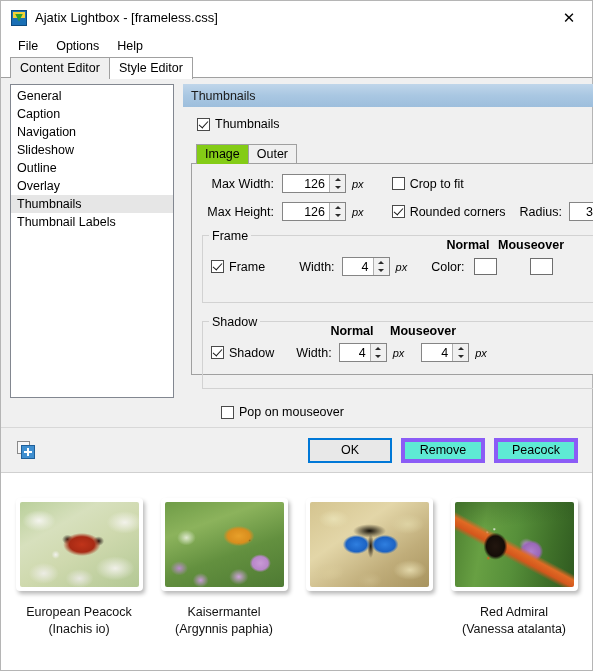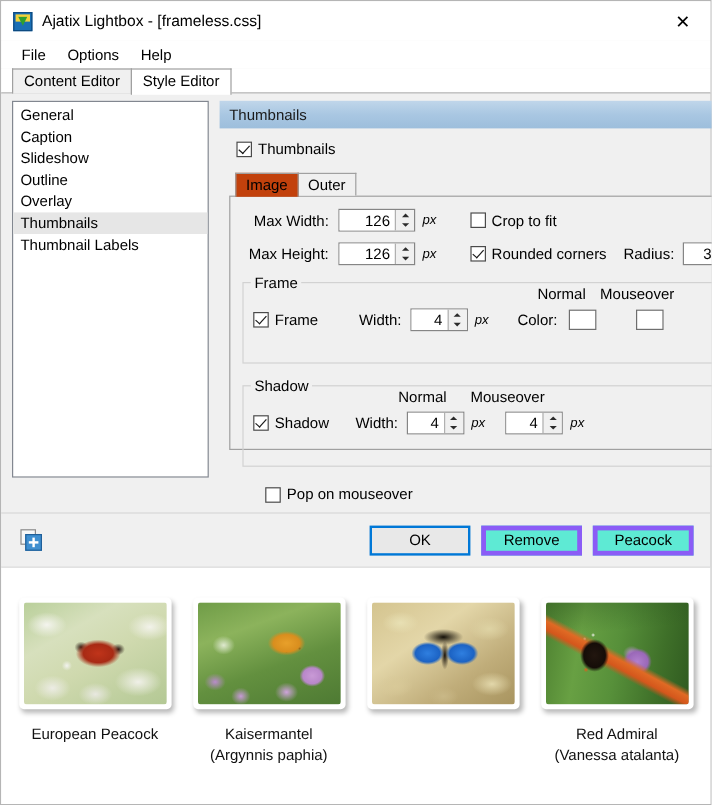--- a/index.html
+++ b/index.html
@@ -224,21 +224,21 @@
     background: #f0f0f0;
     padding: 2px 8px;
     font-size: 12.5px;
     line-height: 14px;
     margin-right: -1px;
     cursor: pointer;
     position: relative;
     z-index: 1;
   }
   .itab.active {
-    background: #c2410c;
+    background: #84cc16;
     z-index: 3;
     margin-bottom: -1px;
     padding-bottom: 3px;
   }
   .inner-pane {
     border: 1px solid #a0a0a0;
     background: #f0f0f0;
     height: 212px;
     box-sizing: border-box;
     position: relative;
@@ -329,20 +329,21 @@
   .colswatch {
     width: 23px; height: 17px;
     border: 1px solid #6e6e6e;
     background: #ffffff;
     box-sizing: border-box;
     cursor: pointer;
   }
   .colhead {
     font-size: 12.5px;
     text-align: center;
+    font-weight: bold;
   }
 
   
   .footer {
     height: 44px;
     flex: none;
     position: relative;
     background: #f0f0f0;
     border-top: 1px solid #d8d8d8;
     display: flex;
@@ -527,20 +528,21 @@
   <div class="tabstrip">
     <div class="tab">Content Editor</div>
     <div class="tab active">Style Editor</div>
   </div>
 
   <div class="dialog-body">
 
     <div class="sidebar">
       <div class="side-item">General</div>
       <div class="side-item">Caption</div>
+      <div class="side-item">Navigation</div>
       <div class="side-item">Slideshow</div>
       <div class="side-item">Outline</div>
       <div class="side-item">Overlay</div>
       <div class="side-item selected">Thumbnails</div>
       <div class="side-item">Thumbnail Labels</div>
     </div>
 
     <div class="mainpanel">
       <div class="panel-header">Thumbnails</div>
 
@@ -666,20 +668,21 @@
     </div>
   </div>
 
   <div class="preview">
     <div class="thumb-cell">
       <div class="thumb-frame">
         <div class="thumb-img img-peacock"></div>
       </div>
       <div class="caption">
         <div>European Peacock</div>
+        <div>(Inachis io)</div>
       </div>
     </div>
     <div class="thumb-cell">
       <div class="thumb-frame">
         <div class="thumb-img img-fritillary"></div>
       </div>
       <div class="caption">
         <div>Kaisermantel</div>
         <div>(Argynnis paphia)</div>
       </div>

